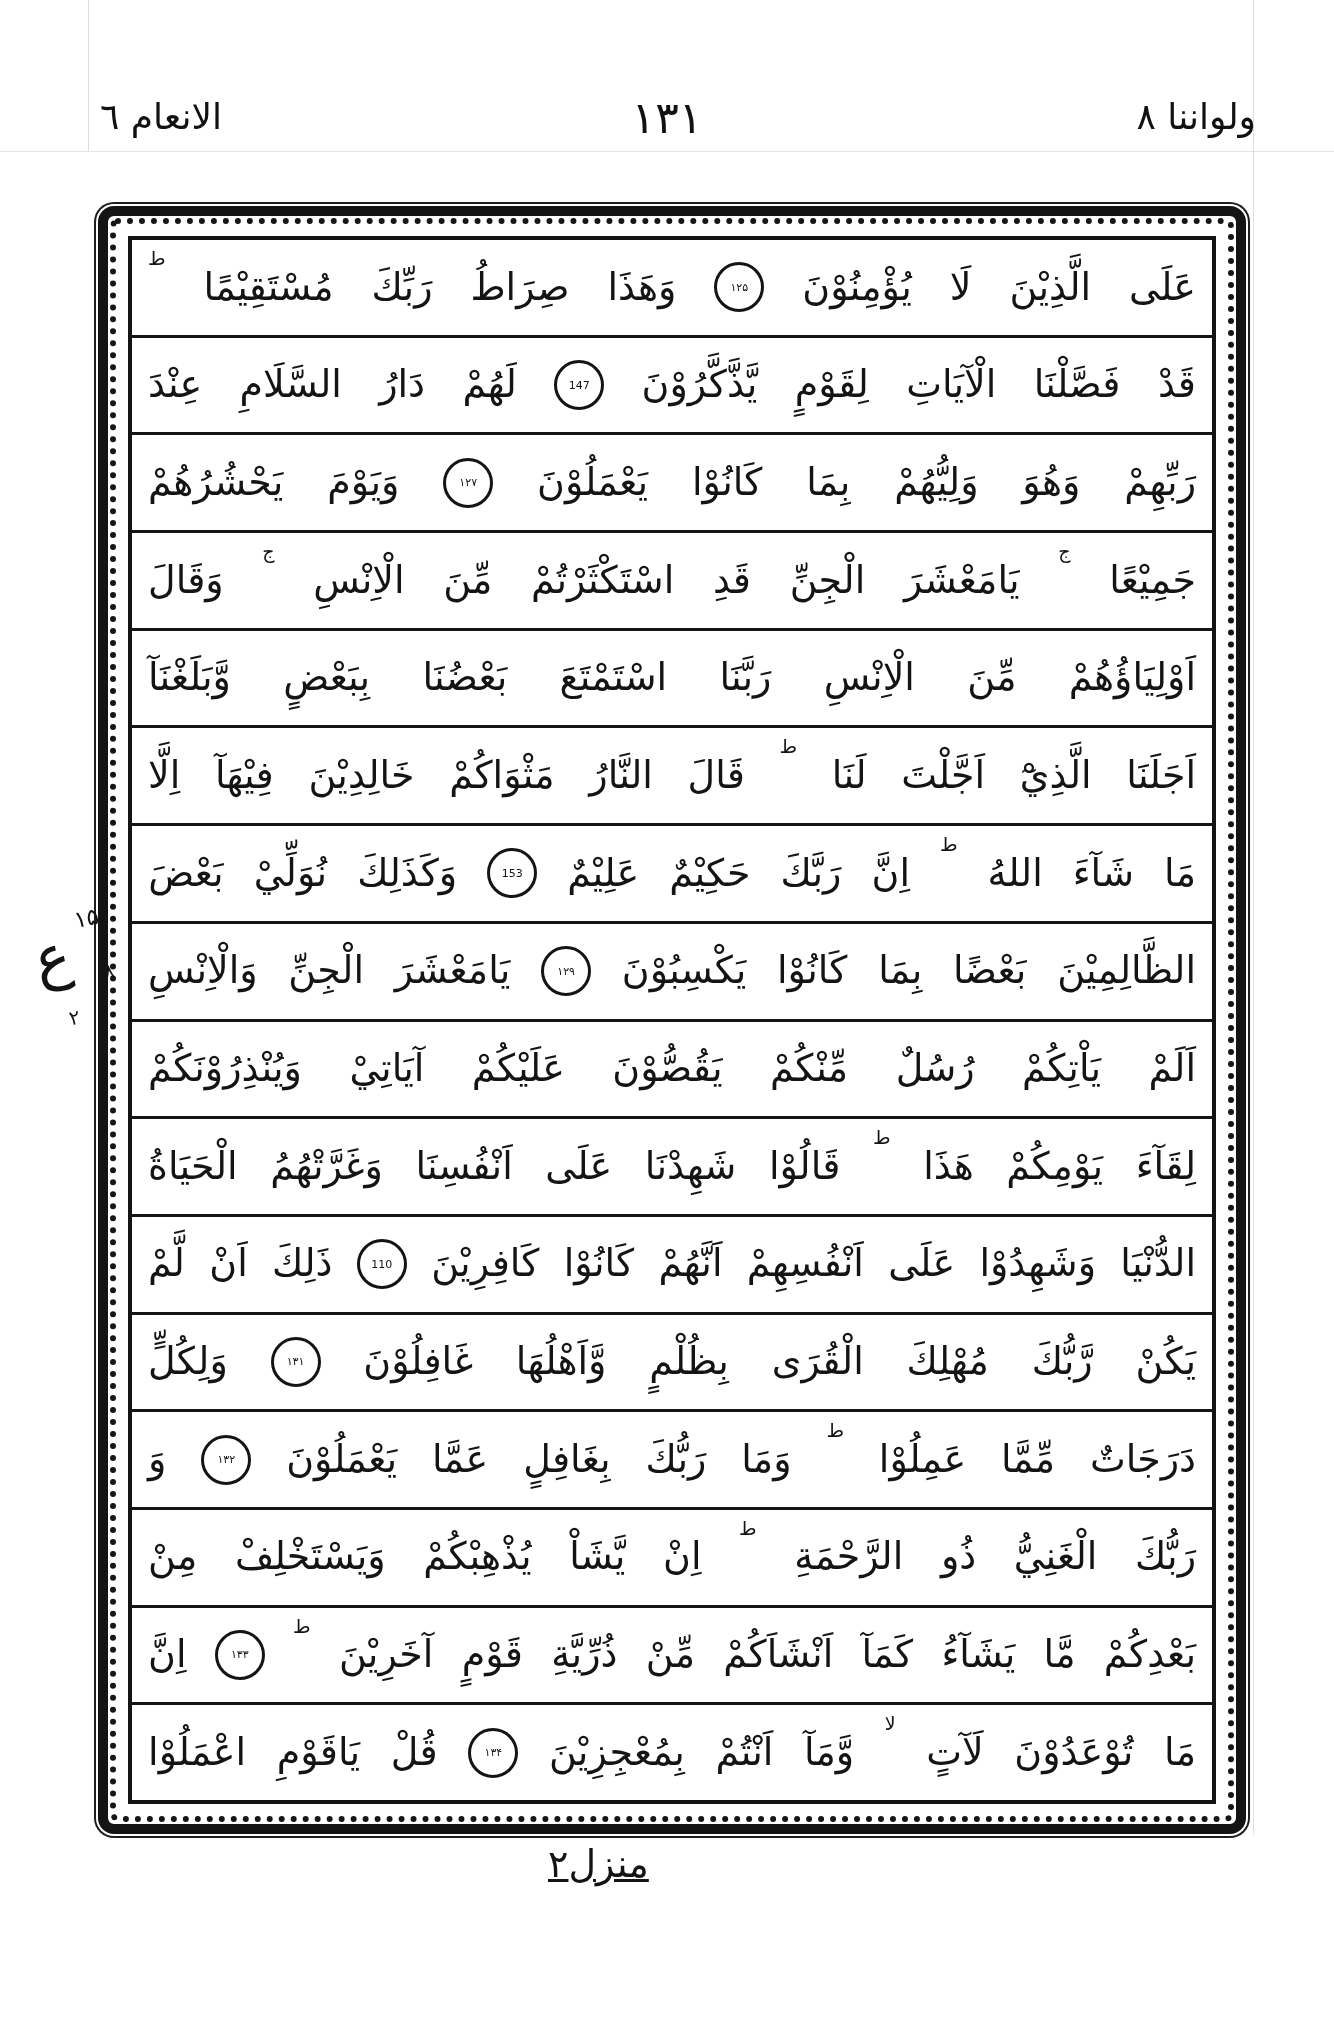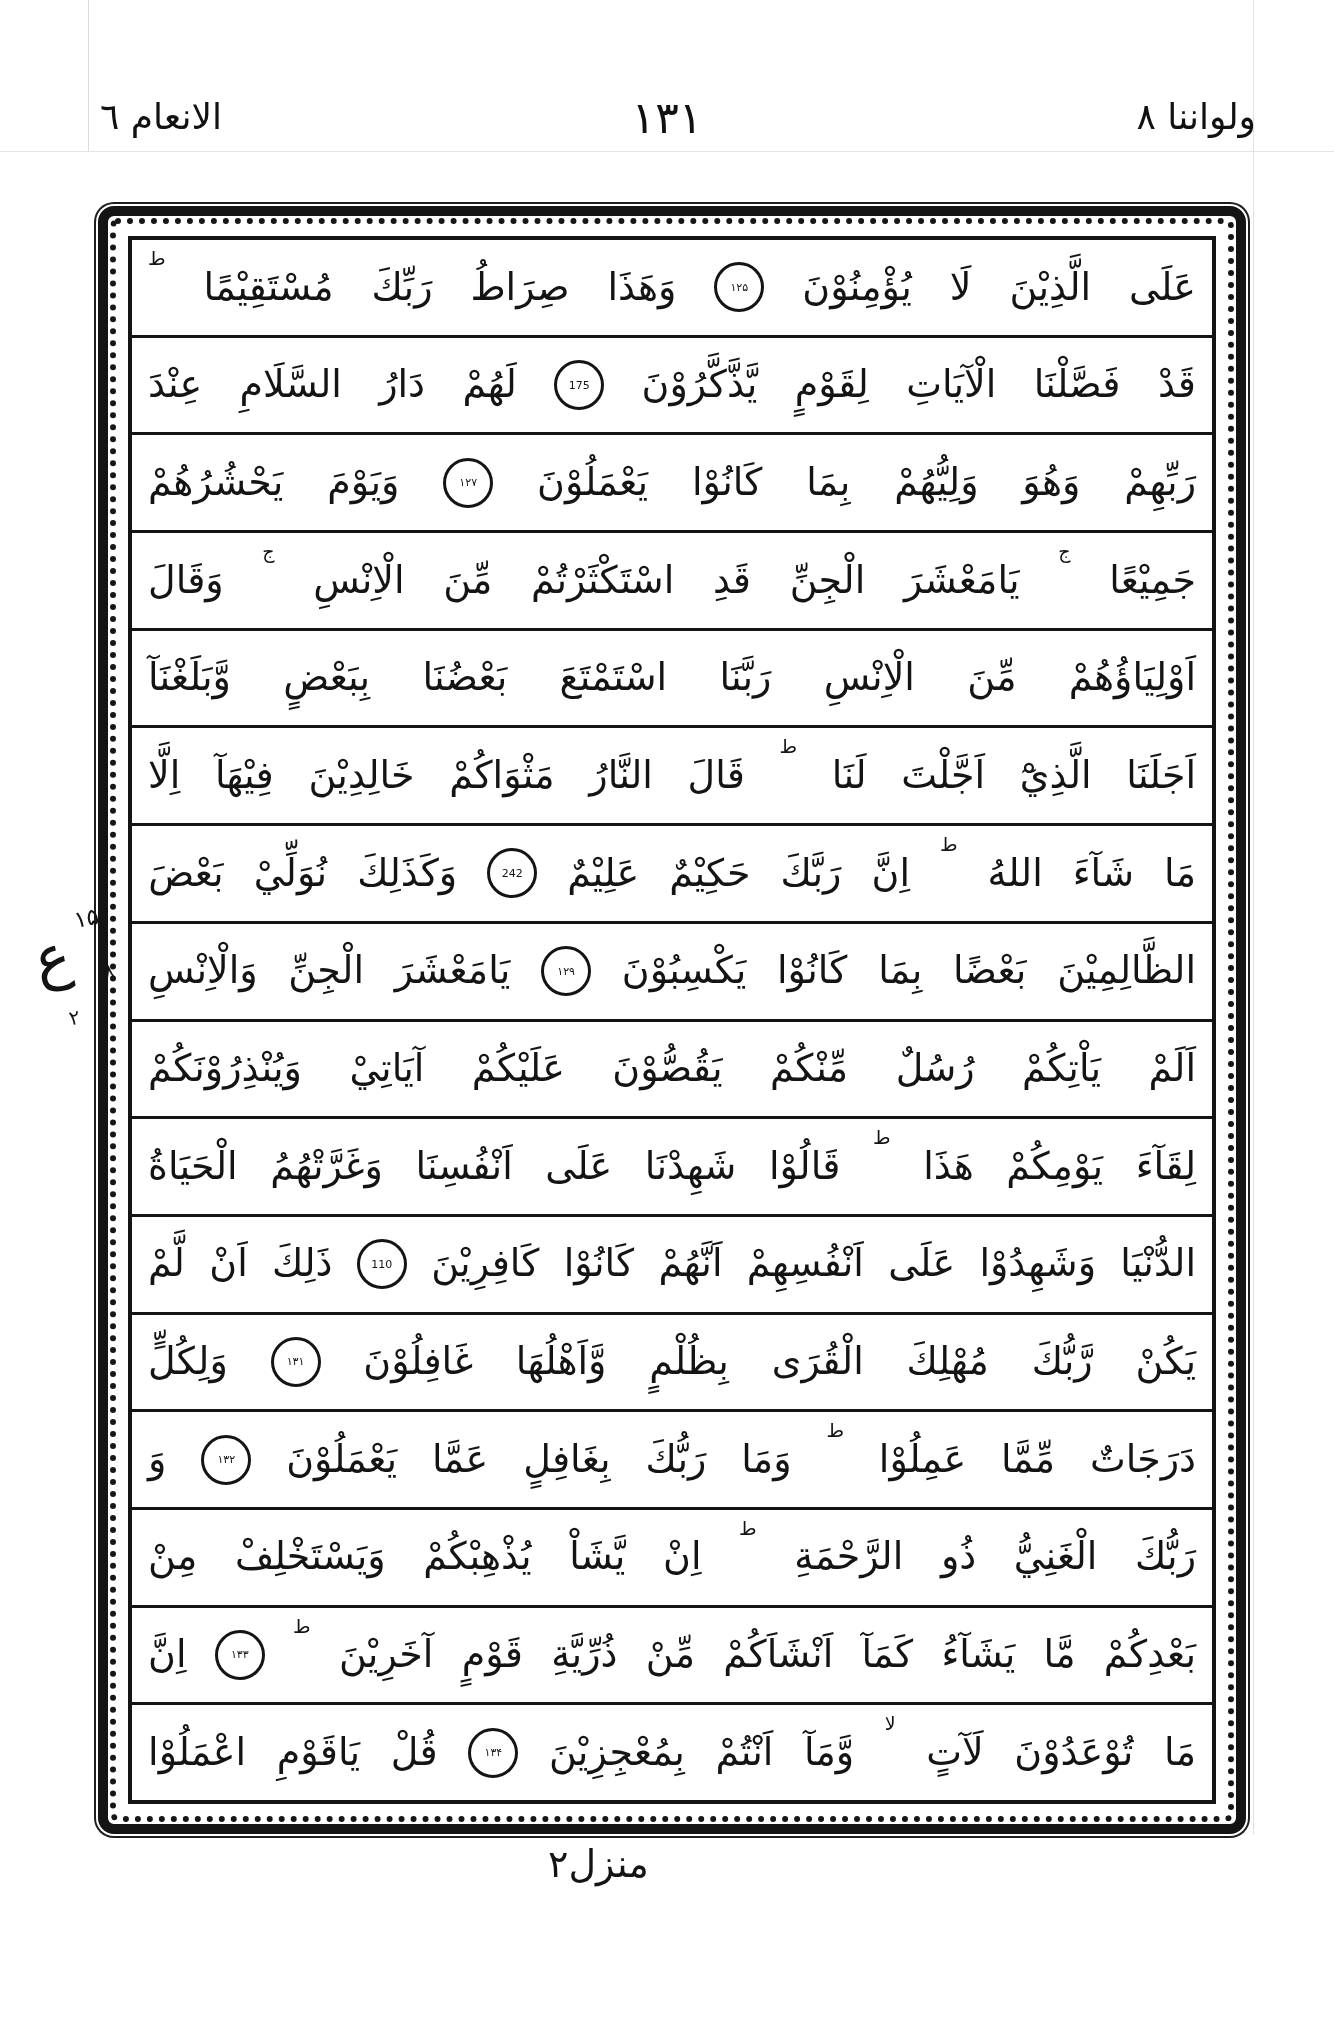--- a/index.html
+++ b/index.html
@@ -63,21 +63,21 @@
     position:absolute;left:38px;top:908px;width:78px;height:130px;
     transform:rotate(-12deg);
   }
   .ruku-top{position:absolute;right:6px;top:0;font-size:23px;}
   .ruku-ain{position:absolute;left:0;top:14px;font-size:60px;line-height:1;}
   .ruku-right{position:absolute;right:2px;top:58px;font-size:20px;}
   .ruku-bottom{position:absolute;left:22px;top:96px;font-size:20px;}
 
   
   .manzil-label{
-    position:absolute;left:548px;top:1842px;font-size:38px;white-space:nowrap;
+    position:absolute;left:548px;top:1842px;font-size:38px;white-space:nowrap;text-decoration:underline;
   }
 </style>
 </head>
 <body>
 
 <div class="page">
 
   <div class="artifact v1"></div>
   <div class="artifact h1"></div>
   <div class="artifact v2"></div>
@@ -101,21 +101,21 @@
             <span class="quran-word">رَبِّكَ</span>
             <span class="quran-word">مُسْتَقِيْمًا</span>
             <span class="waqf-mark">ط</span>
           </div>
           <div class="line-row">
             <span class="quran-word">قَدْ</span>
             <span class="quran-word">فَصَّلْنَا</span>
             <span class="quran-word">الْآيَاتِ</span>
             <span class="quran-word">لِقَوْمٍ</span>
             <span class="quran-word">يَّذَّكَّرُوْنَ</span>
-            <span class="verse-circle">175</span>
+            <span class="verse-circle">147</span>
             <span class="quran-word">لَهُمْ</span>
             <span class="quran-word">دَارُ</span>
             <span class="quran-word">السَّلَامِ</span>
             <span class="quran-word">عِنْدَ</span>
           </div>
           <div class="line-row">
             <span class="quran-word">رَبِّهِمْ</span>
             <span class="quran-word">وَهُوَ</span>
             <span class="quran-word">وَلِيُّهُمْ</span>
             <span class="quran-word">بِمَا</span>
@@ -162,21 +162,21 @@
           </div>
           <div class="line-row">
             <span class="quran-word">مَا</span>
             <span class="quran-word">شَآءَ</span>
             <span class="quran-word">اللهُ</span>
             <span class="waqf-mark">ط</span>
             <span class="quran-word">اِنَّ</span>
             <span class="quran-word">رَبَّكَ</span>
             <span class="quran-word">حَكِيْمٌ</span>
             <span class="quran-word">عَلِيْمٌ</span>
-            <span class="verse-circle">242</span>
+            <span class="verse-circle">153</span>
             <span class="quran-word">وَكَذَلِكَ</span>
             <span class="quran-word">نُوَلِّيْ</span>
             <span class="quran-word">بَعْضَ</span>
           </div>
           <div class="line-row">
             <span class="quran-word">الظَّالِمِيْنَ</span>
             <span class="quran-word">بَعْضًا</span>
             <span class="quran-word">بِمَا</span>
             <span class="quran-word">كَانُوْا</span>
             <span class="quran-word">يَكْسِبُوْنَ</span>

